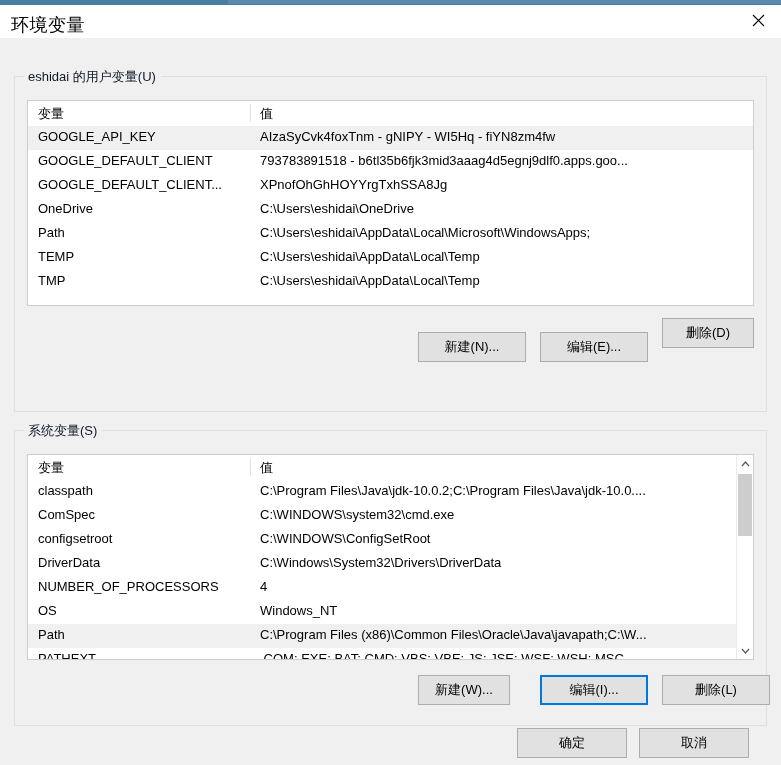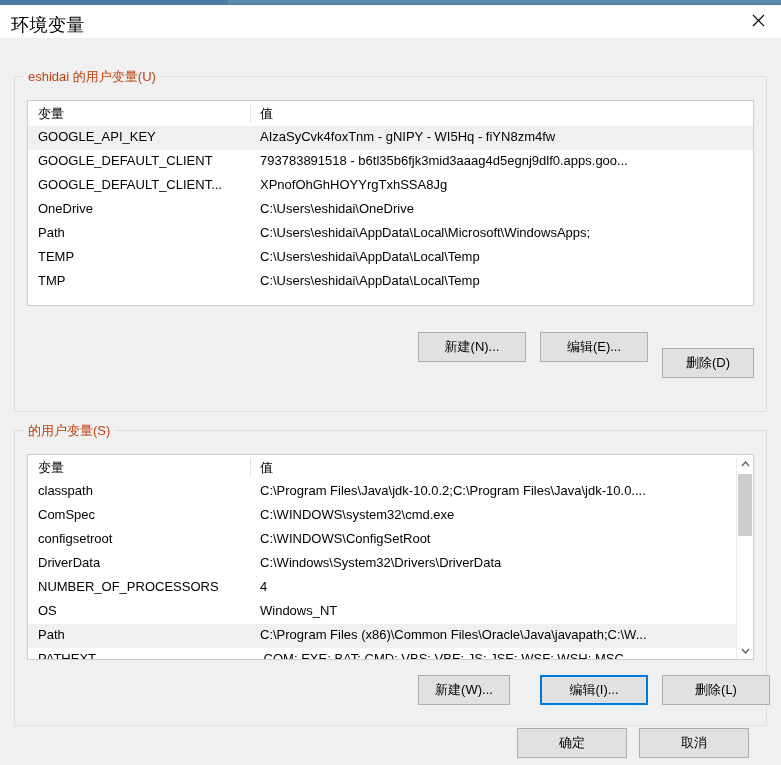--- a/index.html
+++ b/index.html
@@ -84,21 +84,21 @@
     background: transparent;
     box-sizing: border-box;
   }
   .group-label {
     position: absolute;
     top: -9px;
     left: 9px;
     background: #f0f0f0;
     padding: 0 5px 0 4px;
     font-size: 13px;
-    color: #c2410c;
+    color: #0f172a;
     white-space: nowrap;
   }
 
   #user-group {
     left: 14px;
     top: 38px;
     width: 753px;
     height: 336px;
   }
   #system-group {
@@ -232,21 +232,21 @@
     justify-content: center;
     cursor: default;
     padding: 0;
   }
   .btn.focused {
     border: 2px solid #0078d7;
   }
 
   #user-new     { left: 403px; top: 255px; width: 108px; }
   #user-edit    { left: 525px; top: 255px; width: 108px; }
-  #user-delete  { left: 647px; top: 271px; width: 92px; }
+  #user-delete  { left: 647px; top: 241px; width: 92px; }
 
   #sys-new      { left: 403px; top: 244px; width: 92px; }
   #sys-edit     { left: 525px; top: 244px; width: 108px; }
   #sys-delete   { left: 647px; top: 244px; width: 108px; }
 
   #ok-button     { left: 517px; top: 690px; width: 110px; }
   #cancel-button { left: 639px; top: 690px; width: 110px; }
 </style>
 </head>
 <body>
@@ -309,21 +309,21 @@
             </div>
           </div>
       </div>
 
       <button class="btn" id="user-edit">编辑(E)...</button>
       <button class="btn" id="user-new">新建(N)...</button>
       <button class="btn" id="user-delete">删除(D)</button>
     </div>
 
     <div class="group" id="system-group">
-      <div class="group-label">的用户变量(S)</div>
+      <div class="group-label">系统变量(S)</div>
 
       <div class="listview" id="system-list">
         <div class="lv-header">
           <div class="hdivider"></div>
           <div class="hcell col-name">变量</div>
           <div class="hcell col-value">值</div>
         </div>
         <div class="lv-rows" id="system-rows">
             <div class="lv-row">
               <div class="cell c-name">classpath</div>

